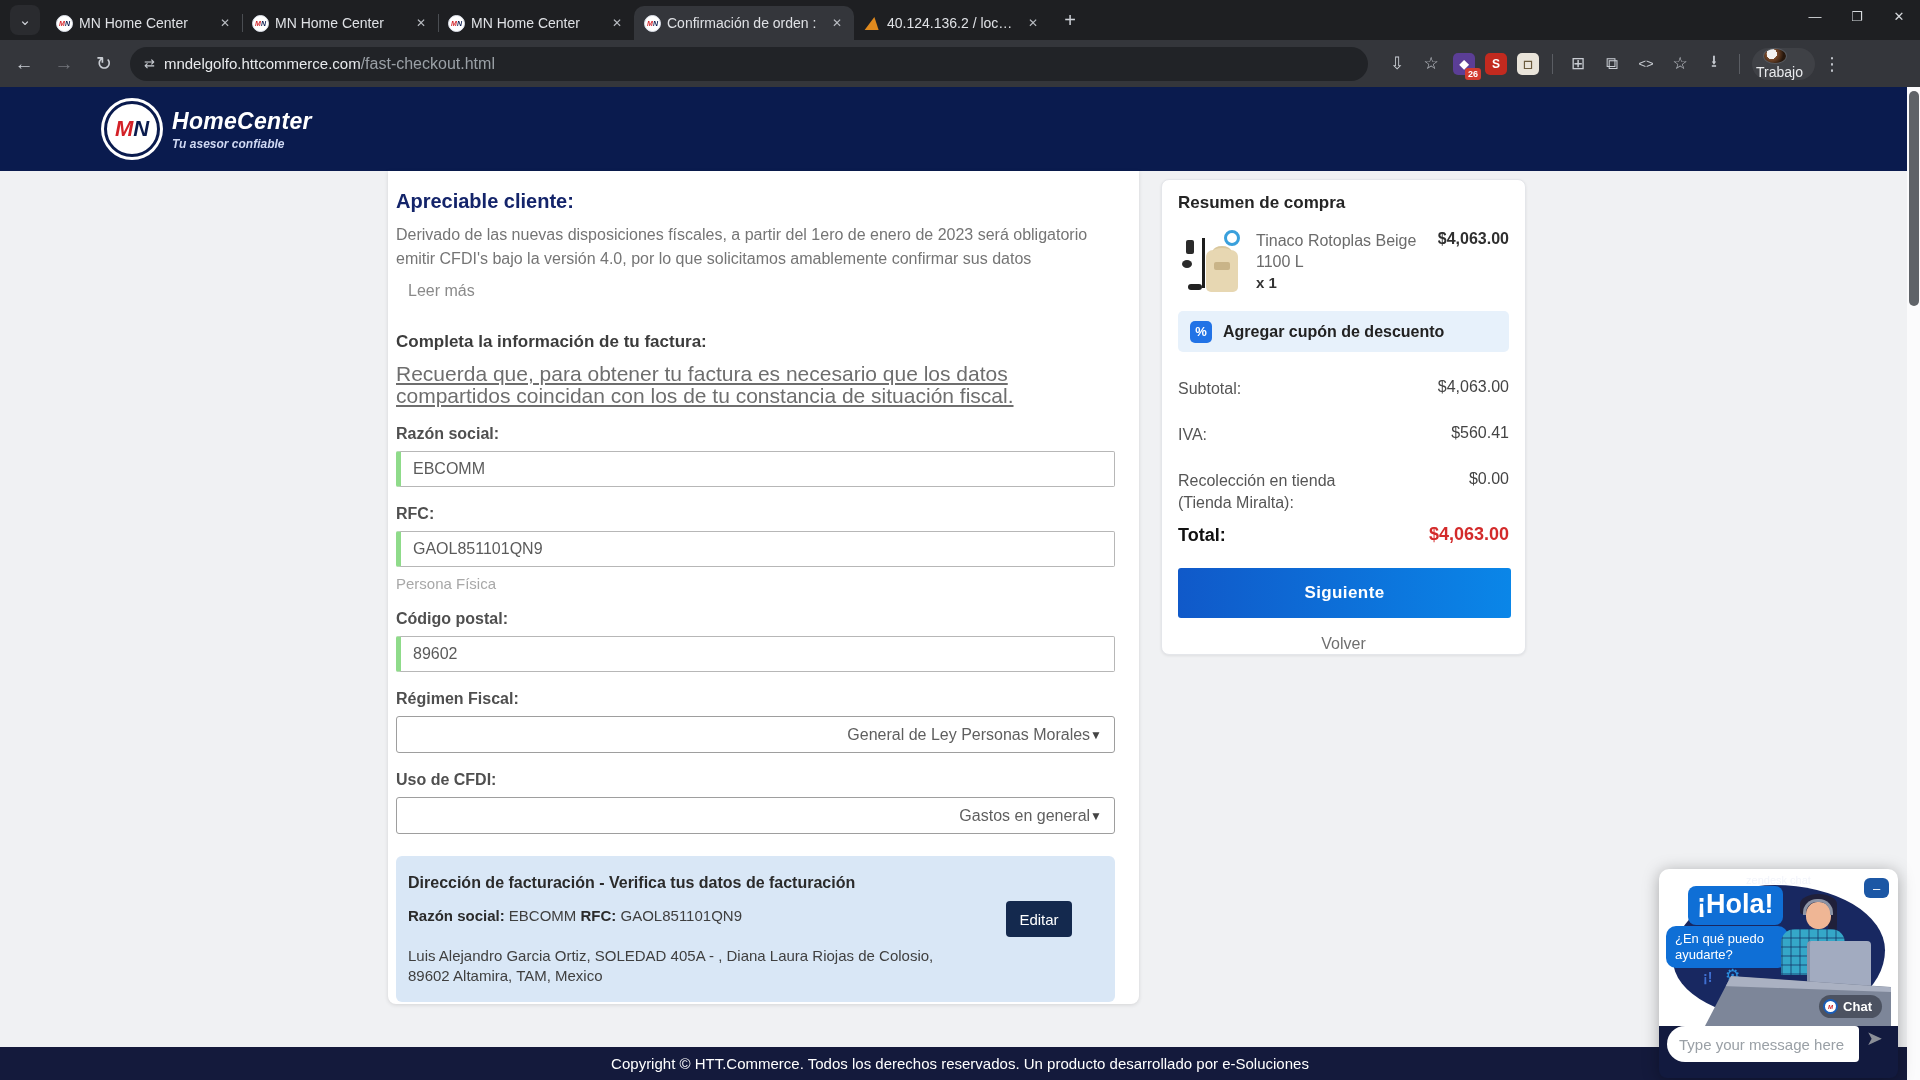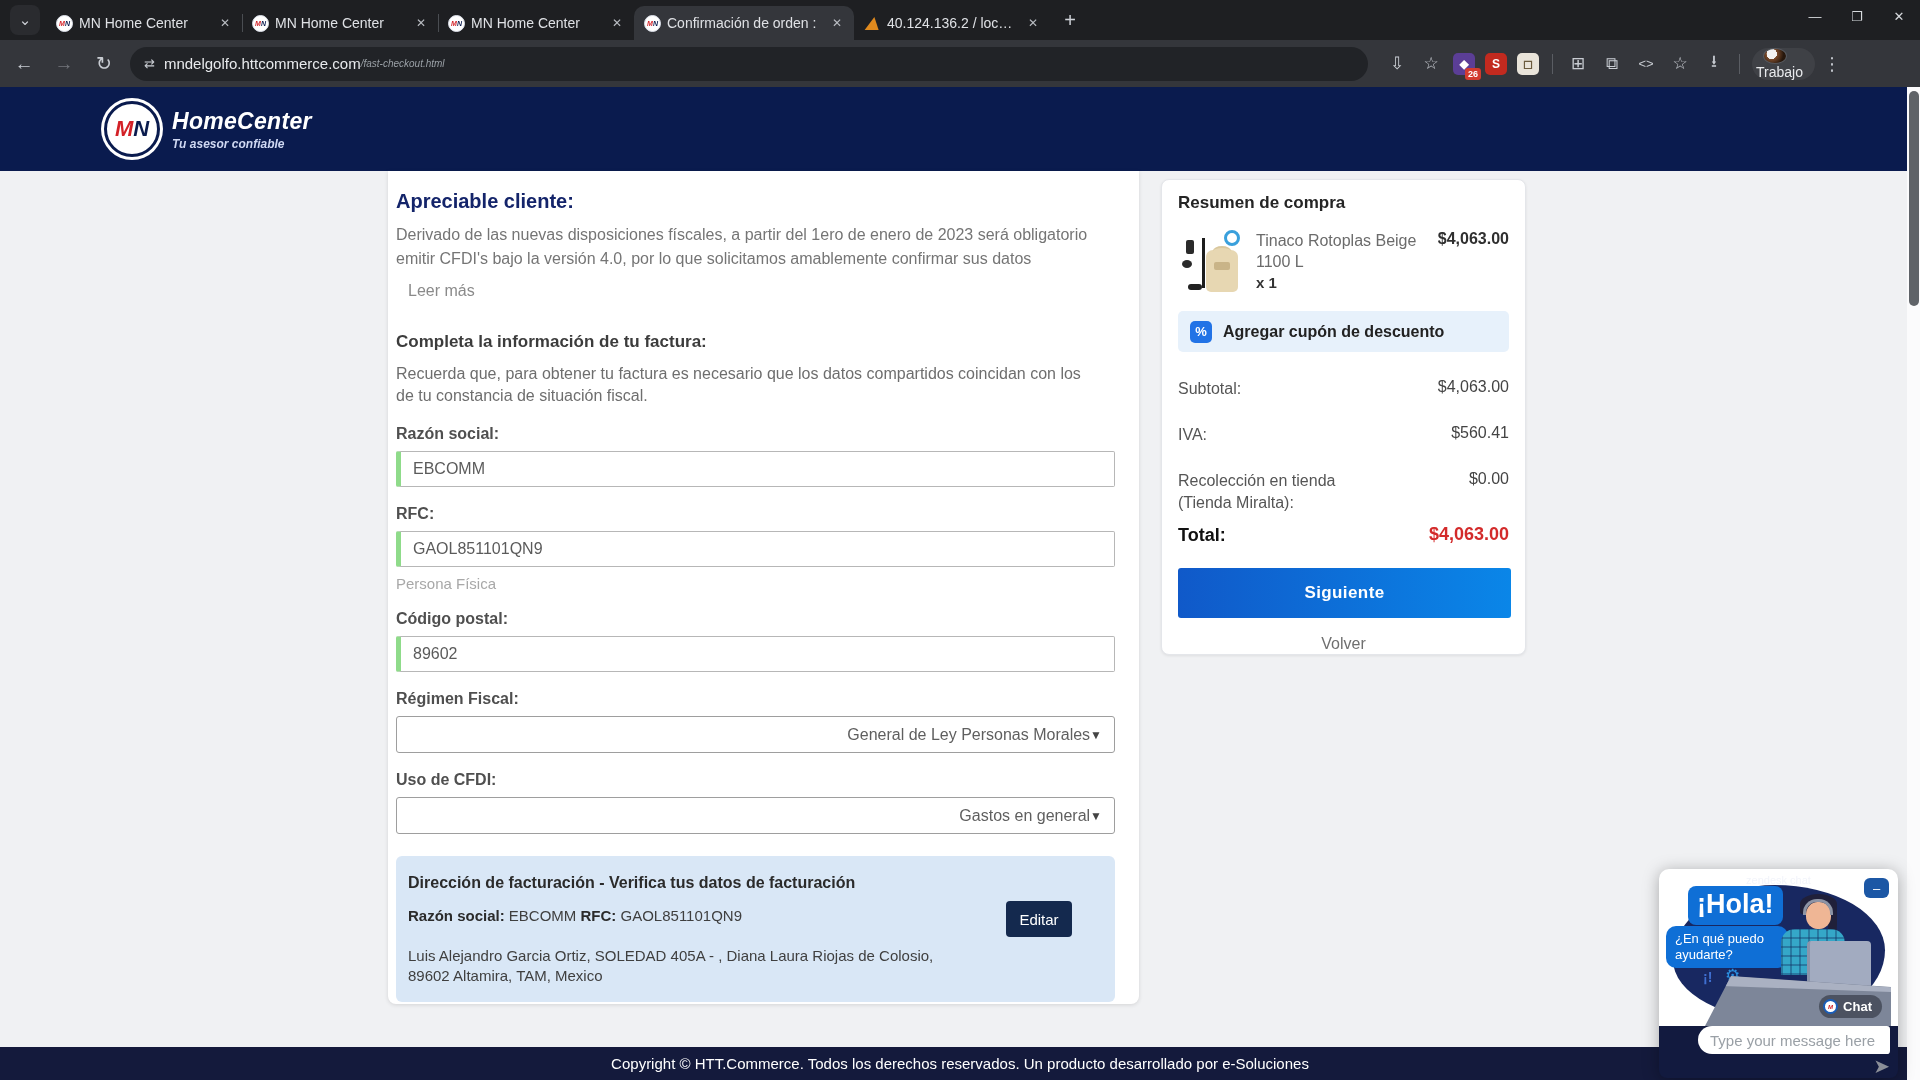--- a/index.html
+++ b/index.html
@@ -23,21 +23,21 @@
   .new-tab { width:28px; height:28px; margin:0 0 6px 6px; color:#cfd2d8; font-size:20px; display:flex; align-items:center; justify-content:center; }
   .win-controls { margin-left:auto; display:flex; align-self:flex-start; }
   .win-controls span { width:42px; height:32px; display:flex; align-items:center; justify-content:center; color:#d7dade; font-size:13px; }
 
   .toolbar { position:absolute; left:0; top:40px; width:1920px; height:47px; background:#34363b; display:flex; align-items:center; }
   .navbtn { width:32px; height:32px; display:flex; align-items:center; justify-content:center; color:#c8ccd2; font-size:19px; margin-left:8px; border-radius:50%; }
   .navbtn.disabled { color:#74777d; }
   .omnibox { height:34px; flex:1; max-width:1238px; margin-left:10px; background:#212327; border-radius:17px; display:flex; align-items:center; padding:0 14px; }
   .omnibox .site-info { color:#c8ccd2; font-size:13px; margin-right:10px; letter-spacing:-1px; }
   .omnibox .host { color:#e8eaed; font-size:15px; }
-  .omnibox .path { color:#9aa0a6; font-size:10px;font-style:italic; }
+  .omnibox .path { color:#9aa0a6; font-size:16px; }
   .tb-icons { display:flex; align-items:center; margin-left:12px; }
   .tb-icon { width:30px; height:30px; display:flex; align-items:center; justify-content:center; color:#c8ccd2; font-size:17px; margin:0 2px; position:relative; }
   .ext { width:22px; height:22px; border-radius:5px; font-size:12px; font-weight:bold; color:#fff; display:flex; align-items:center; justify-content:center; margin:0 5px; position:relative; }
   .ext.purple { background:#5b3e96; }
   .ext.red { background:#c22a1f; }
   .ext.light { background:#e9e4da; color:#6b5b3e; }
   .ext .badge { position:absolute; right:-6px; bottom:-5px; background:#d23b2f; color:#fff; font-size:9px; font-weight:bold; padding:1px 3px; border-radius:3px; }
   .tb-sep { width:1px; height:20px; background:#5a5d63; margin:0 8px; }
   .profile-chip { display:flex; align-items:center; background:#3f4146; border-radius:16px; height:32px; padding:0 12px 0 4px; margin:0 4px;flex-direction:column; }
   .avatar { width:24px; height:24px; border-radius:50%; background:radial-gradient(circle at 35% 35%, #f2f2f2 30%, #7a4a2b 31%, #27170c 70%); margin-right:8px; border:1px solid #55585e; }
@@ -57,21 +57,21 @@
   
   .page-scrollbar { position:absolute; right:0; top:87px; width:13px; height:993px; background:#fbfbfc; }
   .page-scrollbar .thumb { position:absolute; left:1.5px; top:4px; width:10px; height:215px; background:#5f6368; border-radius:5px; }
 
   
   .main-card { position:absolute; left:388px; top:171px; width:751px; height:833px; background:#fff; border-radius:0 0 8px 8px; box-shadow:0 1px 4px rgba(0,0,0,.12); padding:19px 8px; }
   .greet-title { color:#14246a; font-size:20px; font-weight:bold; }
   .greet-body { margin-top:10px; color:#757575; font-size:16px; line-height:24px; max-height:45px; overflow:hidden; width:706px; }
   .read-more { margin:14px 0 0 12px; color:#8a8a8a; font-size:16px; display:inline-block; }
   .form-title { margin-top:32px; color:#3c3c3c; font-size:17px; font-weight:bold; }
-  .form-note { margin-top:11px; color:#6e6e6e; font-size:16px; line-height:22px; width:706px; }
+  .form-note { margin-top:11px; color:#6e6e6e; font-size:21px; line-height:22px; width:706px;text-decoration:underline; }
   .f-label { margin-top:18px; color:#4f4f4f; font-size:16px; font-weight:bold; }
   .f-input { display:block; width:719px; height:36px; margin-top:8px; border:1px solid #b7b7b7; border-left:5px solid #8fdb8a; border-radius:2px; padding:0 12px; color:#5b5b5b; font-size:16px; font-family:"Liberation Sans",sans-serif; background:#fff; outline:none; }
   .f-hint { margin-top:8px; color:#a8a8a8; font-size:15px; }
   .f-select { width:719px; height:37px; margin-top:8px; border:1px solid #9e9e9e; border-radius:3px; display:flex; align-items:center; justify-content:flex-end; padding:0 12px; color:#5f5f5f; font-size:16px; background:#fff; }
   .f-select .chev { color:#444; font-size:12px; }
   .billing-box { position:relative; width:719px; margin-top:22px; background:#d9e7f6; border-radius:6px; padding:18px 14px 16px 12px; }
   .bb-title { color:#2b2b2b; font-size:16px; font-weight:bold; }
   .bb-rfc { margin-top:15px; color:#3f3f3f; font-size:15px; }
   .bb-rfc b { color:#2b2b2b; }
   .bb-addr { margin-top:22px; color:#3f3f3f; font-size:15px; line-height:20px; width:540px; }
@@ -123,21 +123,21 @@
   .hair-side { position:absolute; left:169px; top:38px; width:9px; height:34px; background:#20203a; border-radius:0 0 50% 50%; }
   .headset { position:absolute; left:144px; top:30px; width:30px; height:16px; border:3px solid #8d94a5; border-bottom:none; border-radius:14px 14px 0 0; }
   .person-body { position:absolute; left:122px; top:60px; width:64px; height:46px; border-radius:14px 14px 0 0; background:#35a7c8; background-image:repeating-linear-gradient(0deg, rgba(18,48,98,.38) 0 2px, transparent 2px 9px), repeating-linear-gradient(90deg, rgba(18,48,98,.38) 0 2px, transparent 2px 9px); }
   .monitor { position:absolute; left:148px; top:72px; width:64px; height:46px; background:#a2abc0; border-radius:4px 4px 2px 2px; border-left:3px solid #8b94aa; }
   .monitor::after { content:""; position:absolute; left:38px; top:44px; width:16px; height:16px; background:#b8bfd0; transform:skewX(-22deg); }
   .desk { position:absolute; left:46px; bottom:0; width:186px; height:50px; background:#7d8699; clip-path:polygon(14% 0, 100% 22%, 100% 100%, 0 100%); }
   .desk::before { content:""; position:absolute; left:0; top:0; width:186px; height:16px; background:#aab1c2; clip-path:polygon(14% 0, 100% 70%, 100% 100%, 0 58%); }
   .chat-badge { position:absolute; right:16px; bottom:8px; height:23px; background:rgba(72,78,92,.92); border-radius:12px; display:flex; align-items:center; padding:0 10px 0 4px; }
   .chat-badge .mini-mn { width:15px; height:15px; border-radius:50%; background:#fff; border:2px solid #1a5db8; color:#d32127; font-size:6px; font-weight:bold; font-style:italic; display:flex; align-items:center; justify-content:center; }
   .chat-badge .txt { color:#fff; font-size:13px; font-weight:bold; margin-left:5px; }
-  .chat-bottom { position:relative; width:239px; height:52px; background:#121a3f; border-radius:0 0 8px 8px; display:flex; align-items:flex-end; padding:0 8px;flex-direction:column; }
+  .chat-bottom { position:relative; width:239px; height:52px; background:#121a3f; border-radius:0 0 8px 8px; display:flex; align-items:flex-start; padding:0 8px; }
   .chat-input { width:192px; height:36px; border:none; border-radius:18px 4px 4px 18px; padding:0 12px; font-size:15px; color:#444; font-family:"Liberation Sans",sans-serif; outline:none; background:#fff; }
   .chat-input::placeholder { color:#9aa0a6; }
   .send-btn { margin-left:7px; color:#8b8f98; font-size:20px; }
 </style>
 </head>
 <body>
 
 <div id="screen">
 
   <div class="tabstrip">

